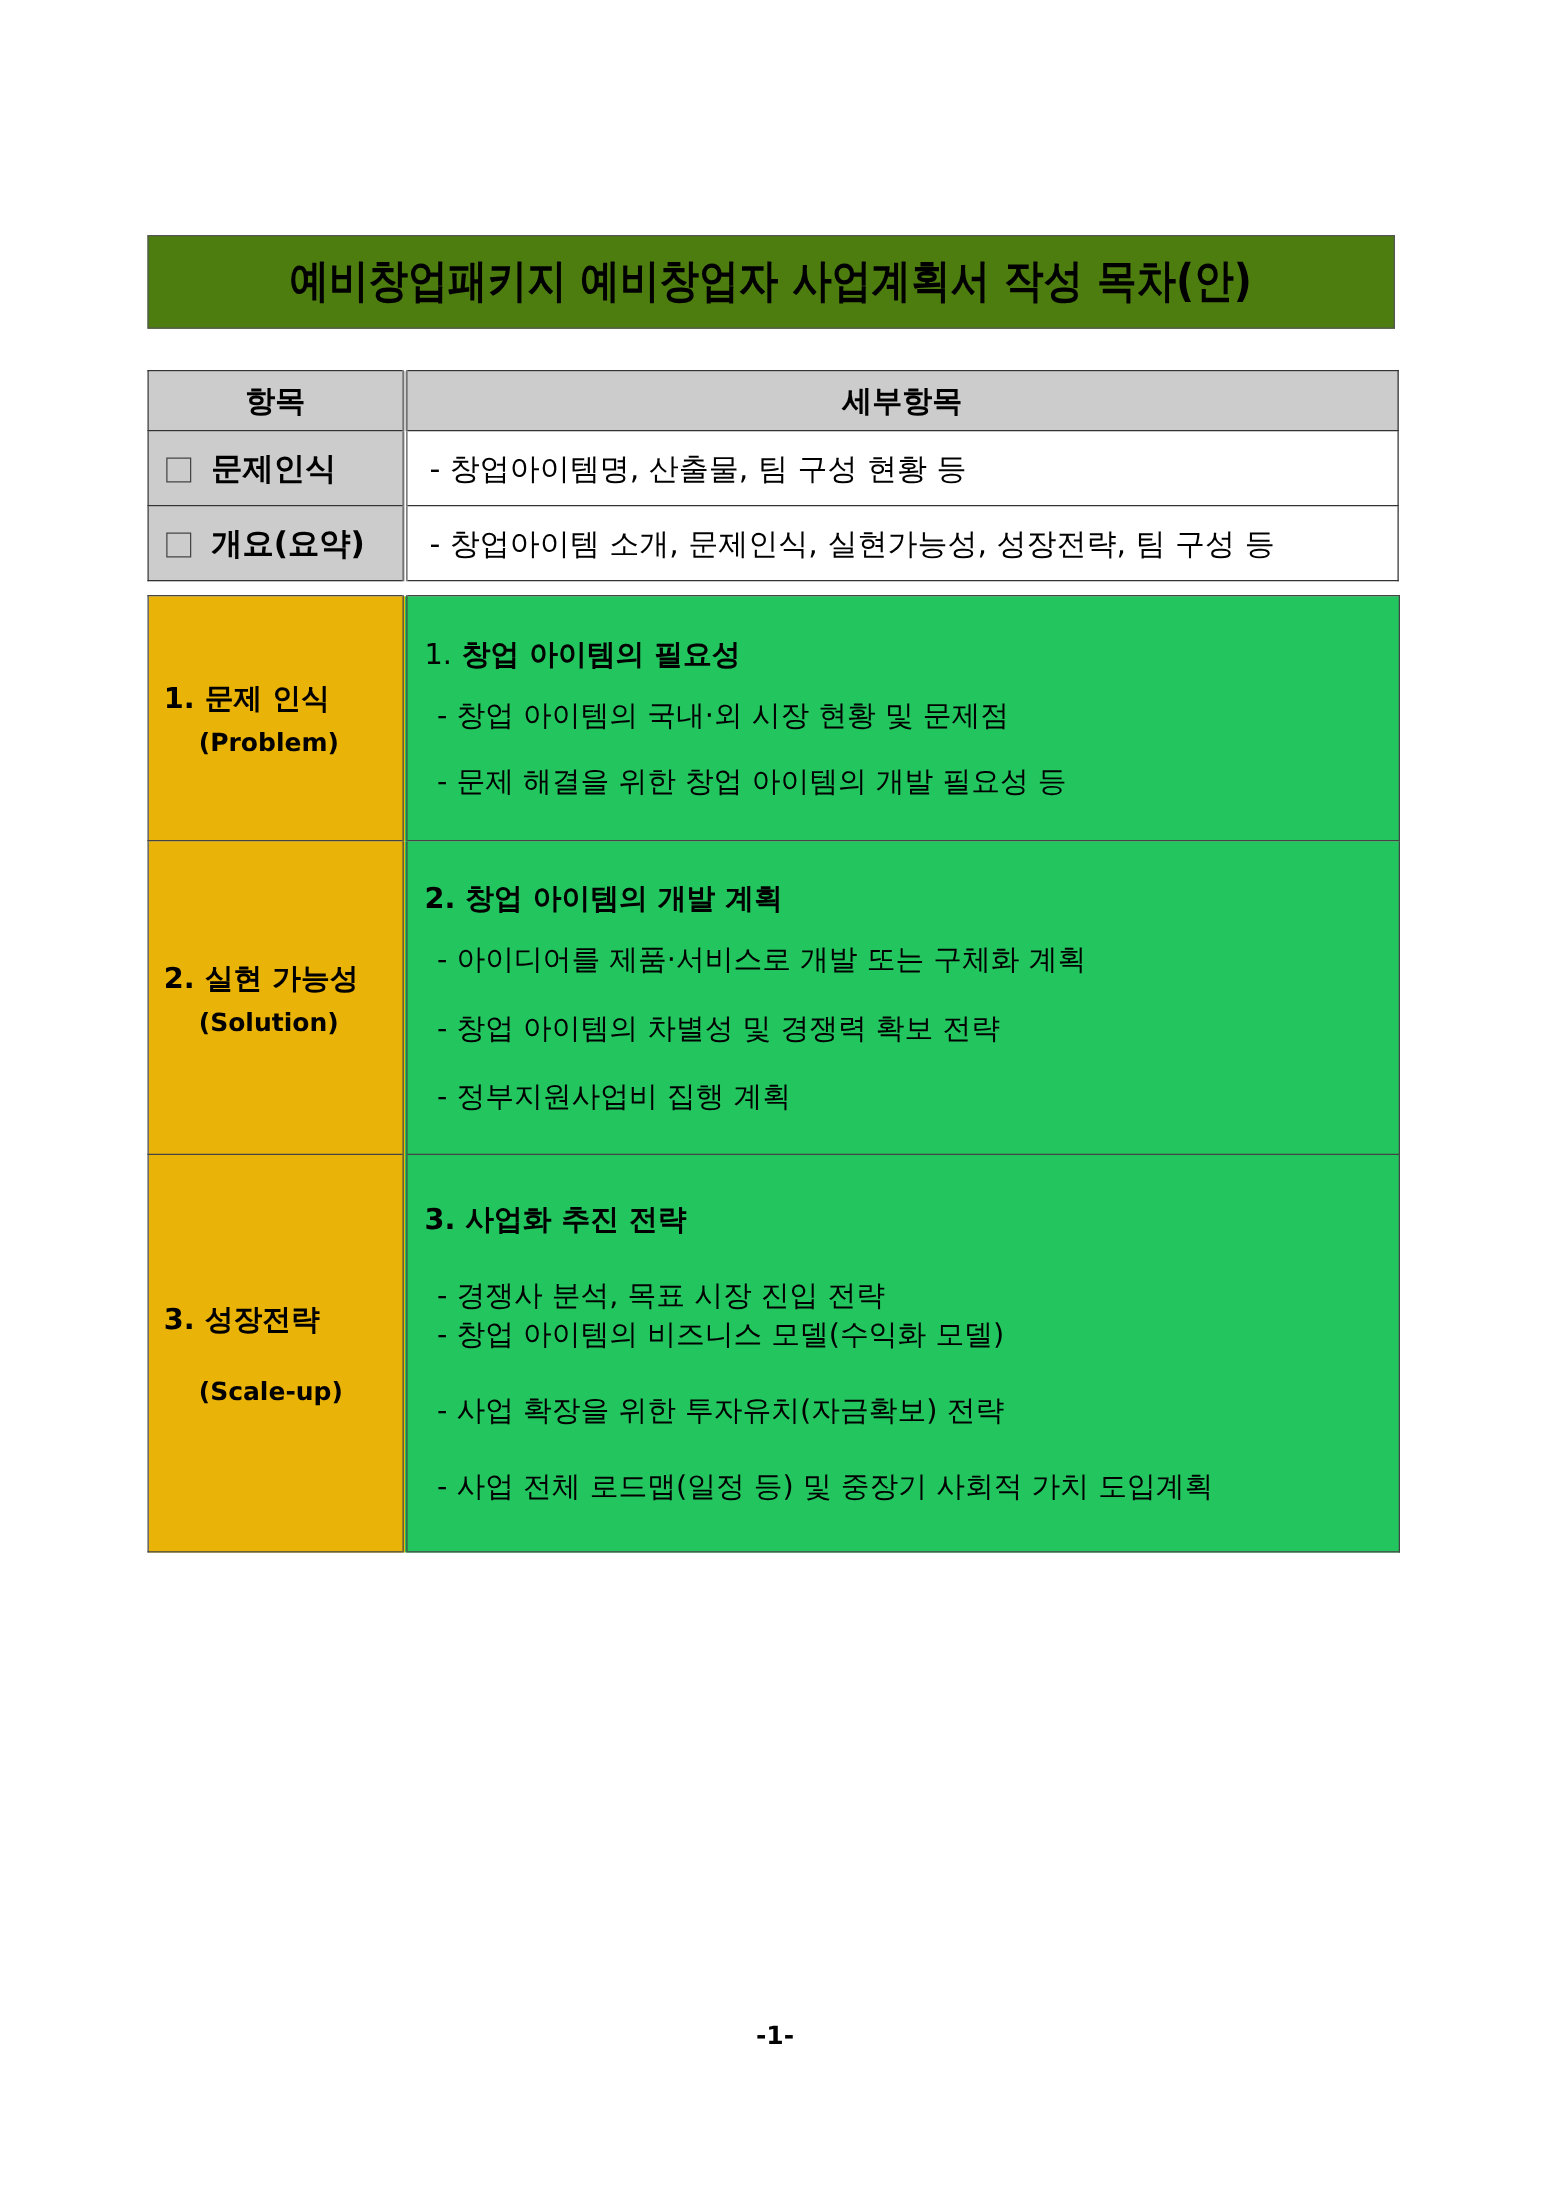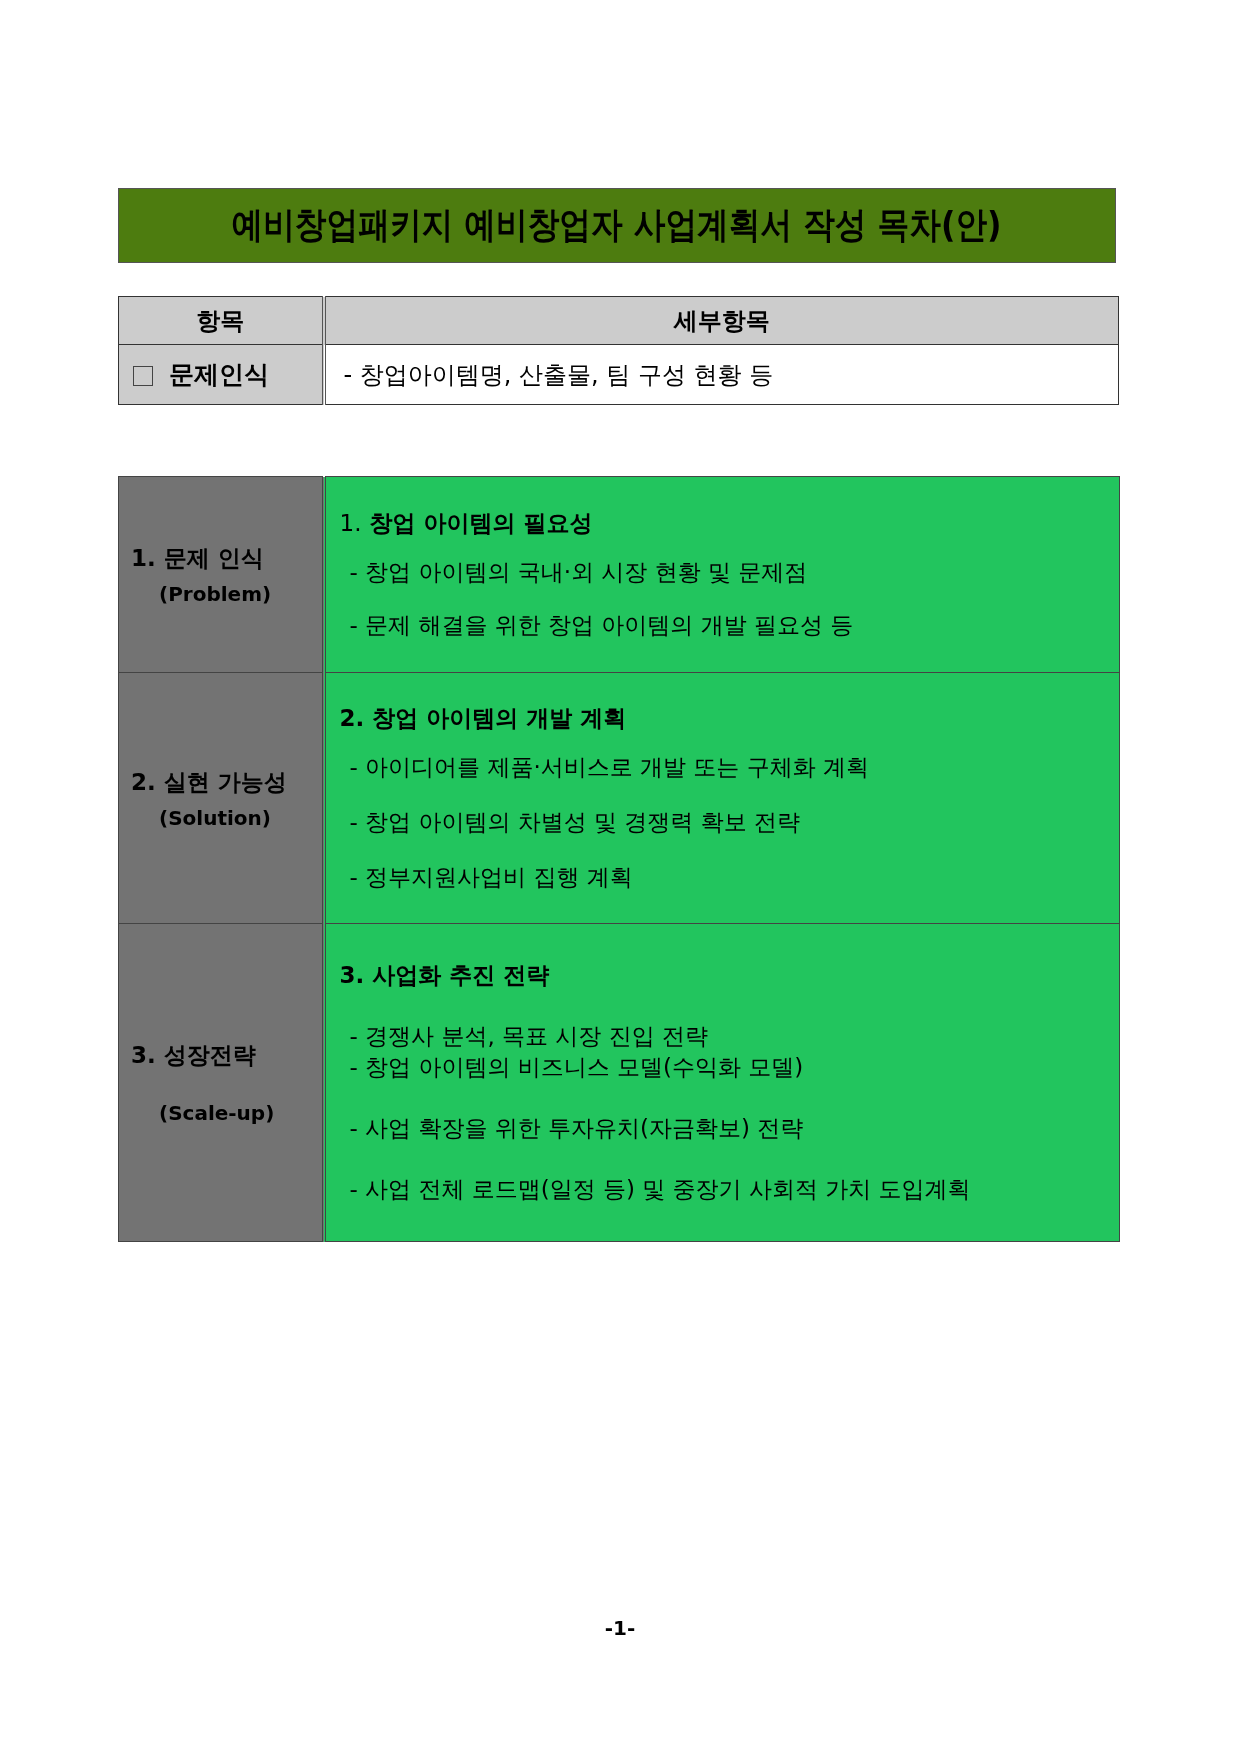--- a/index.html
+++ b/index.html
@@ -22,21 +22,21 @@
   .sum-row td { height: 60px; }
   .sum-left { width: 205px; background: #cccccc; border-right: 4px double #555 !important;
               font-weight: bold; font-size: 25px; white-space: nowrap; }
   .sum-left .box { display: inline-block; width: 18px; height: 18px; border: 1.5px solid #444;
                    background: #cccccc; vertical-align: middle; margin: 0 16px 0 14px; }
   .sum-right { background: #fff; font-size: 24px; padding-left: 18px !important; }
 
   
   .main-table { left: 118px; top: 476px; width: 1002px; border-collapse: collapse; }
   .main-table td { border: 1.5px solid #444; box-sizing: border-box; vertical-align: middle; }
-  .m-left { width: 205px; background: #737373; border-right: 4px double #444 !important;
+  .m-left { width: 205px; background: #eab308; border-right: 4px double #444 !important;
             padding: 0 0 0 12px; font-size: 22px; }
   .m-left .ko { font-weight: bold; font-size: 23px; display: block; }
   .m-left .en { font-weight: bold; font-size: 20px; display: block; padding-left: 28px; }
   .m-right { padding: 0 0 0 14px; font-size: 23px; background: #22c55e; }
   .m-right .heading { font-weight: bold; display: block; }
   .m-right .heading .num { font-weight: normal; }
   .m-right .item { display: block; padding-left: 10px; }
 
   .page-num { left: 0; width: 1240px; top: 1616px; text-align: center;
               font-size: 20px; font-weight: bold; }
@@ -52,20 +52,26 @@
   <tbody>
       <tr class="sum-head">
     <td style="width:205px; border-right:4px double #555;">항목</td>
     <td>세부항목</td>
   </tr>
   <tr class="sum-row">
     <td class="sum-left">
       <span class="box"></span><span>문제인식</span>
     </td>
     <td class="sum-right">- 창업아이템명, 산출물, 팀 구성 현황 등</td>
+  </tr>
+  <tr class="sum-row">
+    <td class="sum-left">
+      <span class="box"></span><span>개요(요약)</span>
+    </td>
+    <td class="sum-right">- 창업아이템 소개, 문제인식, 실현가능성, 성장전략, 팀 구성 등</td>
   </tr>
 </tbody>
   </table>
 
 <table class="abs main-table">
   <tbody>
       <tr style="height:196px;">
     <td class="m-left">
       <span class="ko">1. 문제 인식</span>
       <span class="en" style="margin-top:8px;">(Problem)</span>

